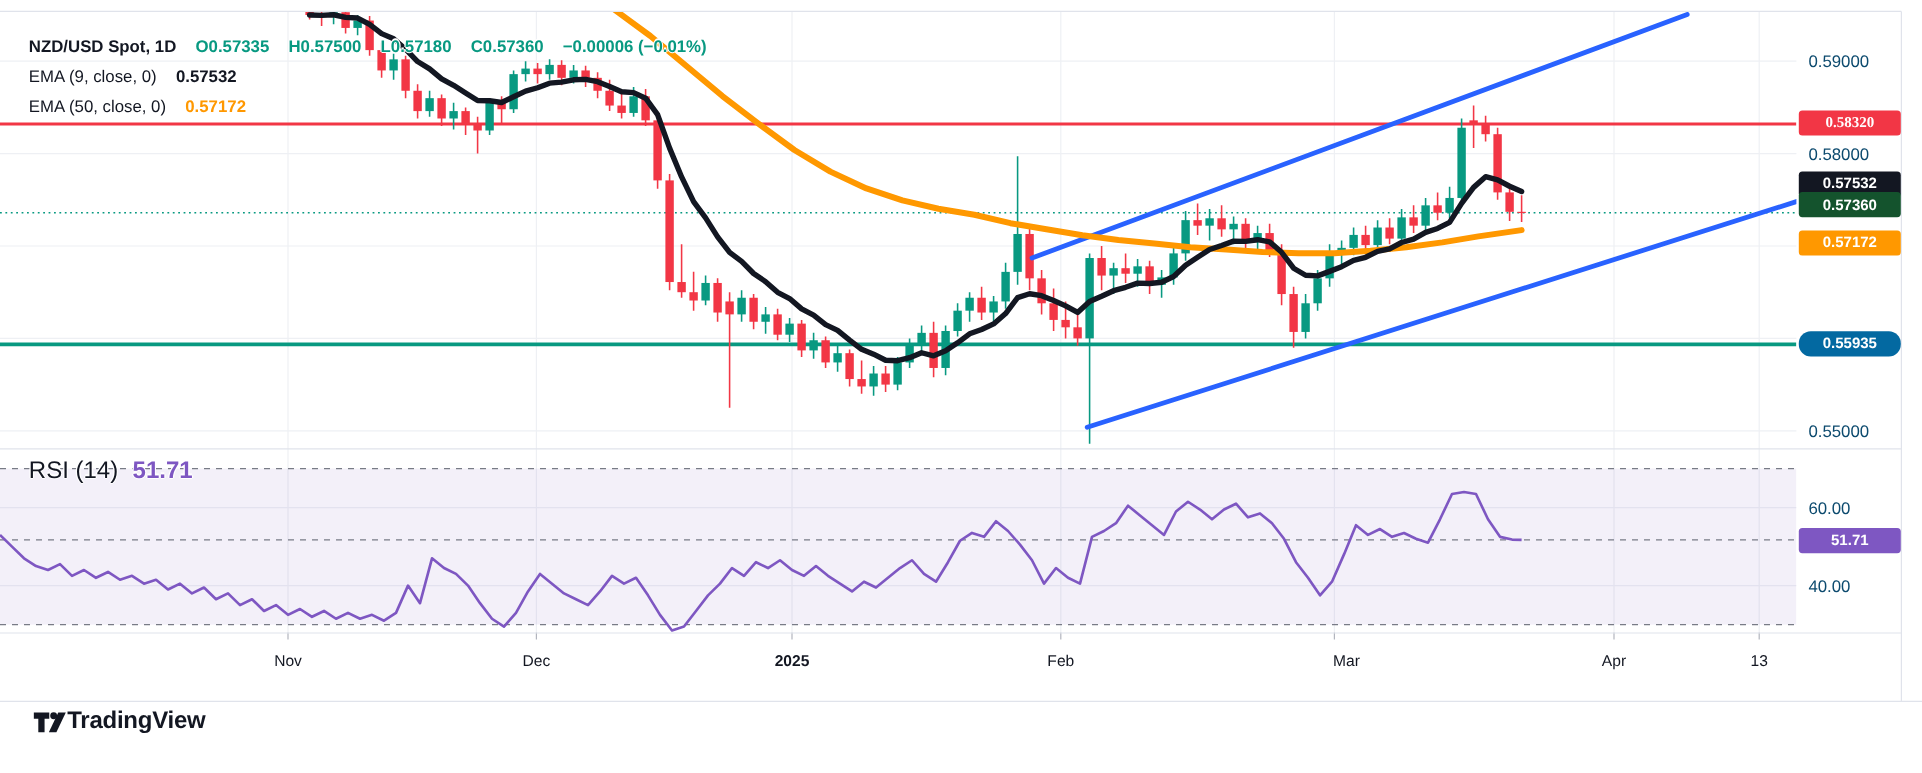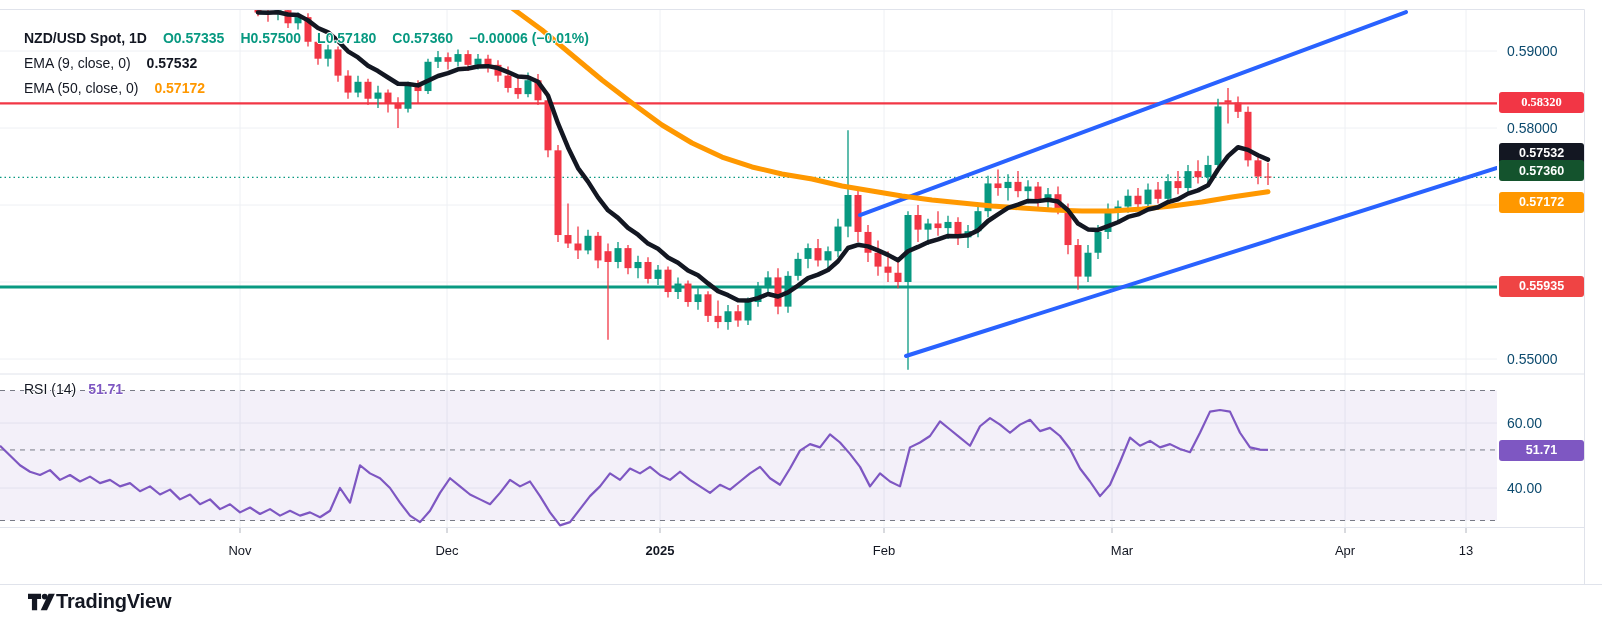--- a/index.html
+++ b/index.html
@@ -8,21 +8,21 @@
   #chart-svg{position:absolute;left:0;top:0;}
   .legend{position:absolute;left:24px;top:25px;z-index:6;}
   .lrow{height:25px;display:flex;align-items:center;gap:16px;font-size:14px;color:#131722;
         white-space:nowrap;text-shadow:0 1px 0 #fff,0 -1px 0 #fff,1px 0 0 #fff,-1px 0 0 #fff;}
   .sym{font-weight:700;}
   .g{color:#089981;font-weight:600;}
   .ema-lbl{font-weight:500;}
   .v-dark{color:#131722;font-weight:600;}
   .v-orange{color:#ff9800;font-weight:600;}
   .rsi-legend{position:absolute;left:24px;top:381px;z-index:6;display:flex;gap:12px;
-        font-size:14px;color:#131722;font-weight:500;
+        font-size:20px;color:#131722;font-weight:500;
         text-shadow:0 1px 0 #fff,0 -1px 0 #fff,1px 0 0 #fff,-1px 0 0 #fff;}
   .v-purple{color:#7e57c2;font-weight:600;}
   #price-axis{position:absolute;left:1497px;top:0;width:105px;height:584px;z-index:5;}
   .ax-label{position:absolute;left:10px;font-size:14px;font-weight:500;color:#0c4a6e;line-height:16px;}
   .badge{position:absolute;left:2px;width:85px;height:21px;border-radius:3px;color:#fff;
          font-size:12.5px;font-weight:700;display:flex;align-items:center;justify-content:center;}
   #time-axis{position:absolute;left:0;top:527px;width:1497px;height:49px;z-index:5;text-align:center;}
   .t-label{position:absolute;top:16px;transform:translateX(-50%);font-size:13px;font-weight:500;color:#131722;}
   .t-strong{font-weight:700;}
   .attribution{position:absolute;left:28px;top:590px;display:flex;align-items:center;gap:1px;z-index:6;}
@@ -520,21 +520,21 @@
   <div id="price-axis">
       <div class="ax-label" style="top: 43px;">0.59000</div>
       <div class="ax-label" style="top: 120px;">0.58000</div>
       <div class="ax-label" style="top: 351px;">0.55000</div>
       <div class="ax-label" style="top: 415px;">60.00</div>
       <div class="ax-label" style="top: 480px;">40.00</div>
       <div class="badge" style="top: 91.5px; background: rgb(242, 54, 69); font-family: Liberation Serif, serif;">0.58320</div>
       <div class="badge" style="top: 142.5px; background: rgb(19, 23, 34);">0.57532</div>
       <div class="badge" style="top: 160px; background: #14532d;">0.57360</div>
       <div class="badge" style="top: 191.5px; background: rgb(255, 152, 0);">0.57172</div>
-      <div class="badge" style="top: 275.5px; background: #ef4444;">0.55935</div>
+      <div class="badge" style="top: 275.5px; background: #0369a1; border-radius: 10px;">0.55935</div>
       <div class="badge" style="top: 439.5px; background: rgb(126, 87, 194);">51.71</div>
     </div>
   <div id="time-axis">
       <div class="t-label" style="left: 240px;">Nov</div>
       <div class="t-label" style="left: 447px;">Dec</div>
       <div class="t-label t-strong" style="left: 660px;">2025</div>
       <div class="t-label" style="left: 884px;">Feb</div>
       <div class="t-label" style="left: 1112px; padding-left: 20px;">Mar</div>
       <div class="t-label" style="left: 1345px;">Apr</div>
       <div class="t-label" style="left: 1466px;">13</div>

